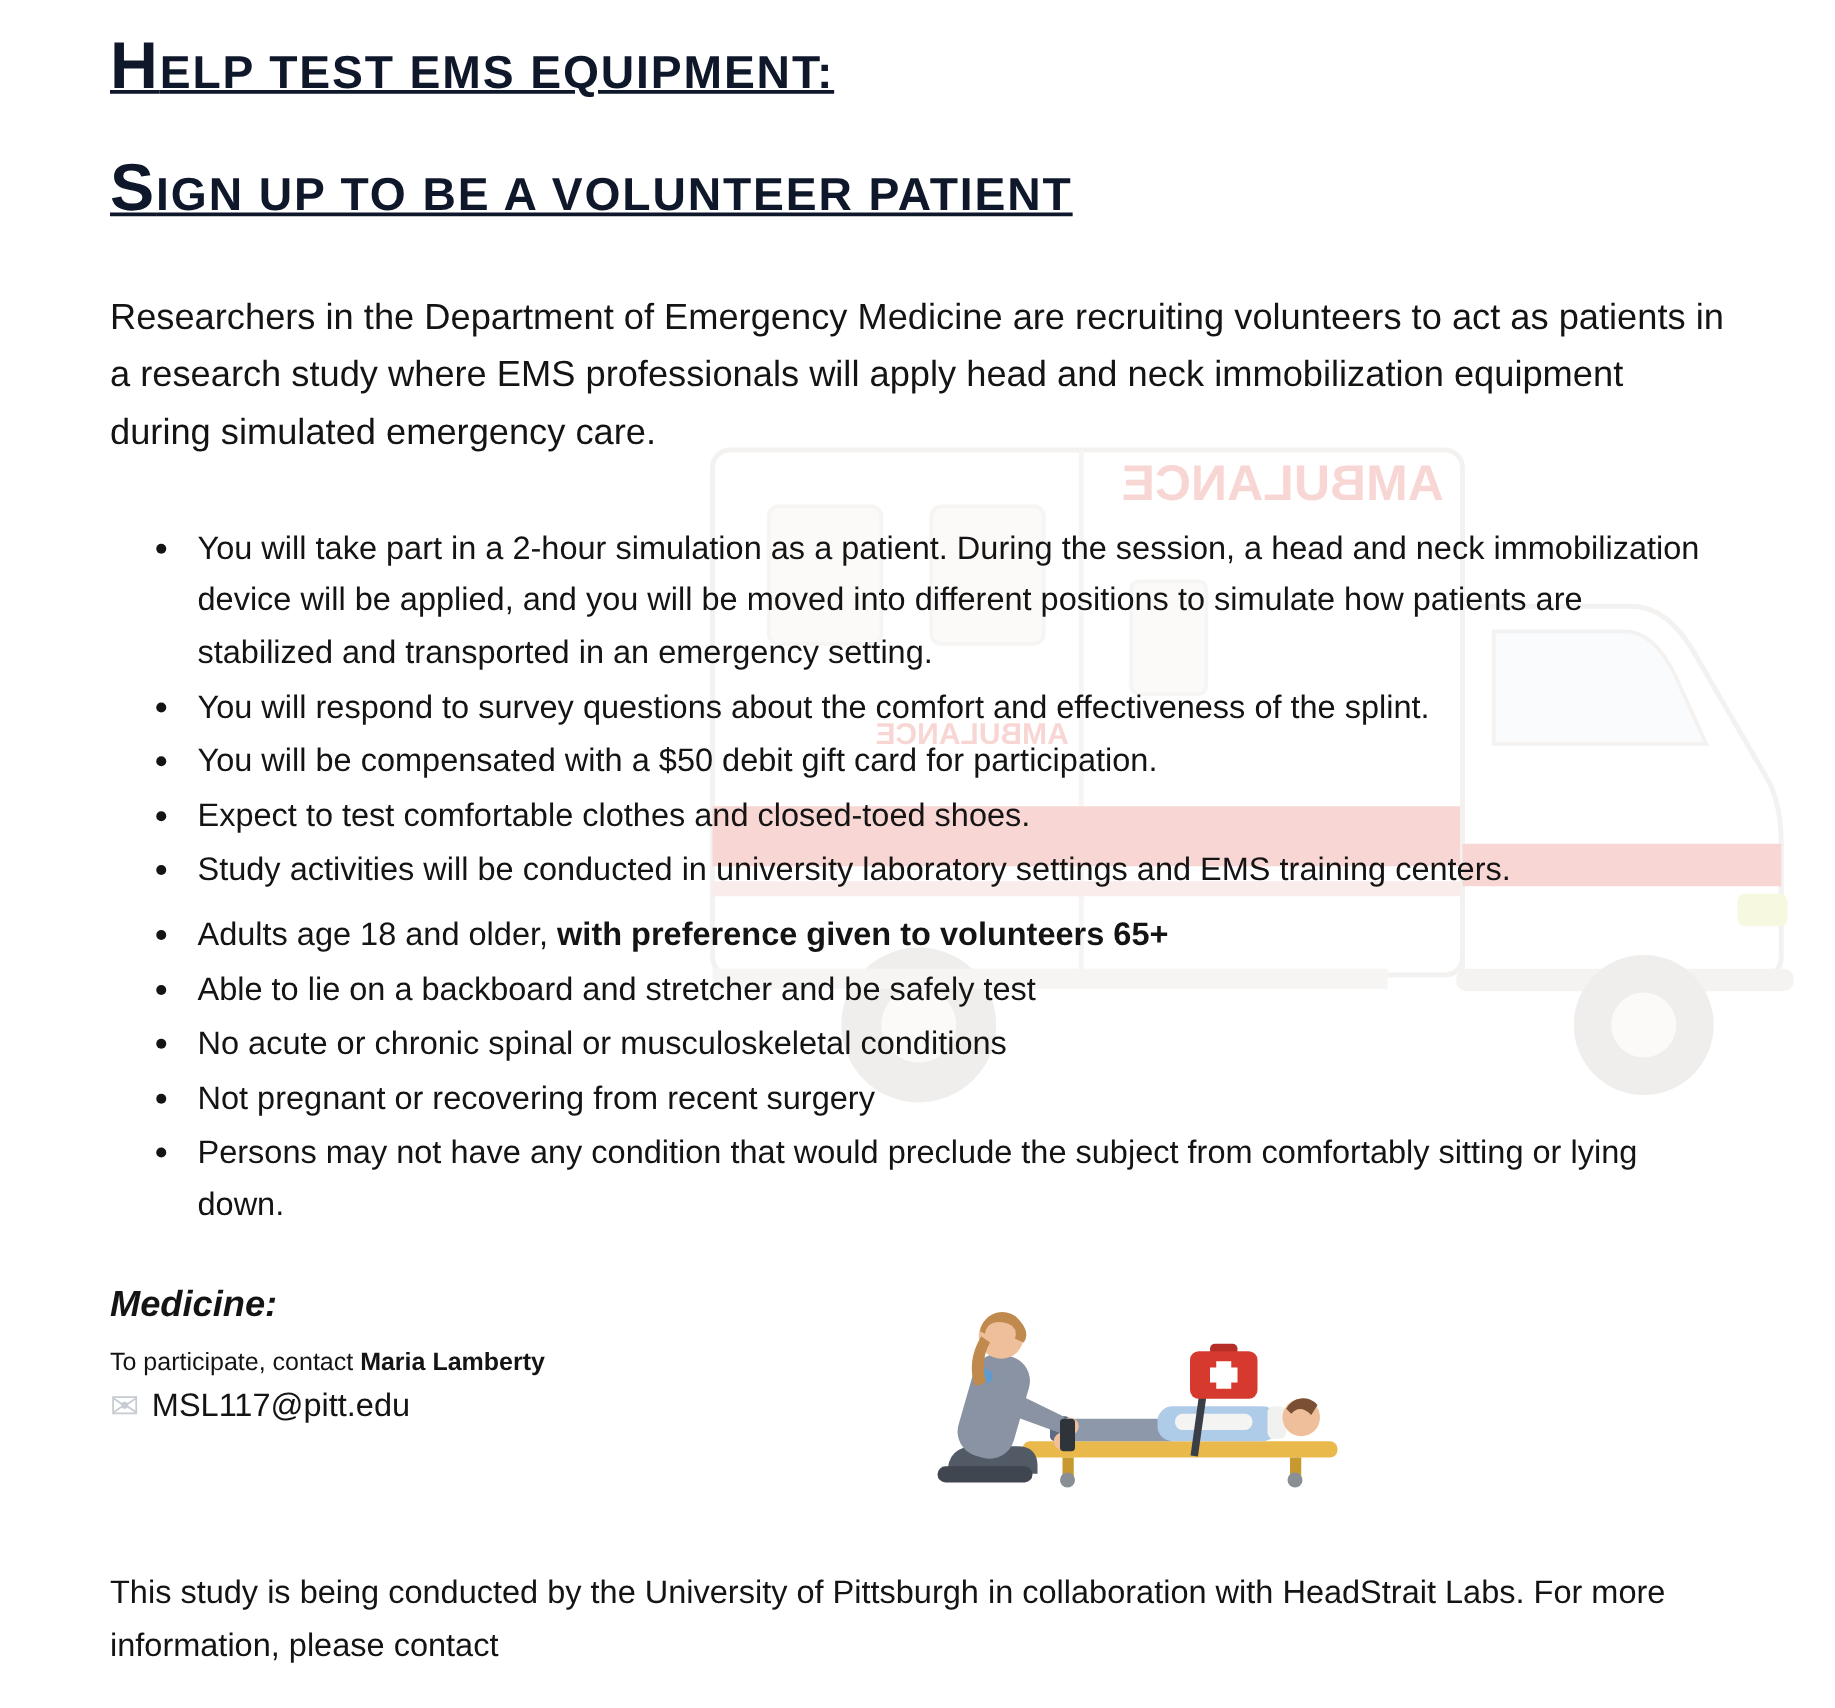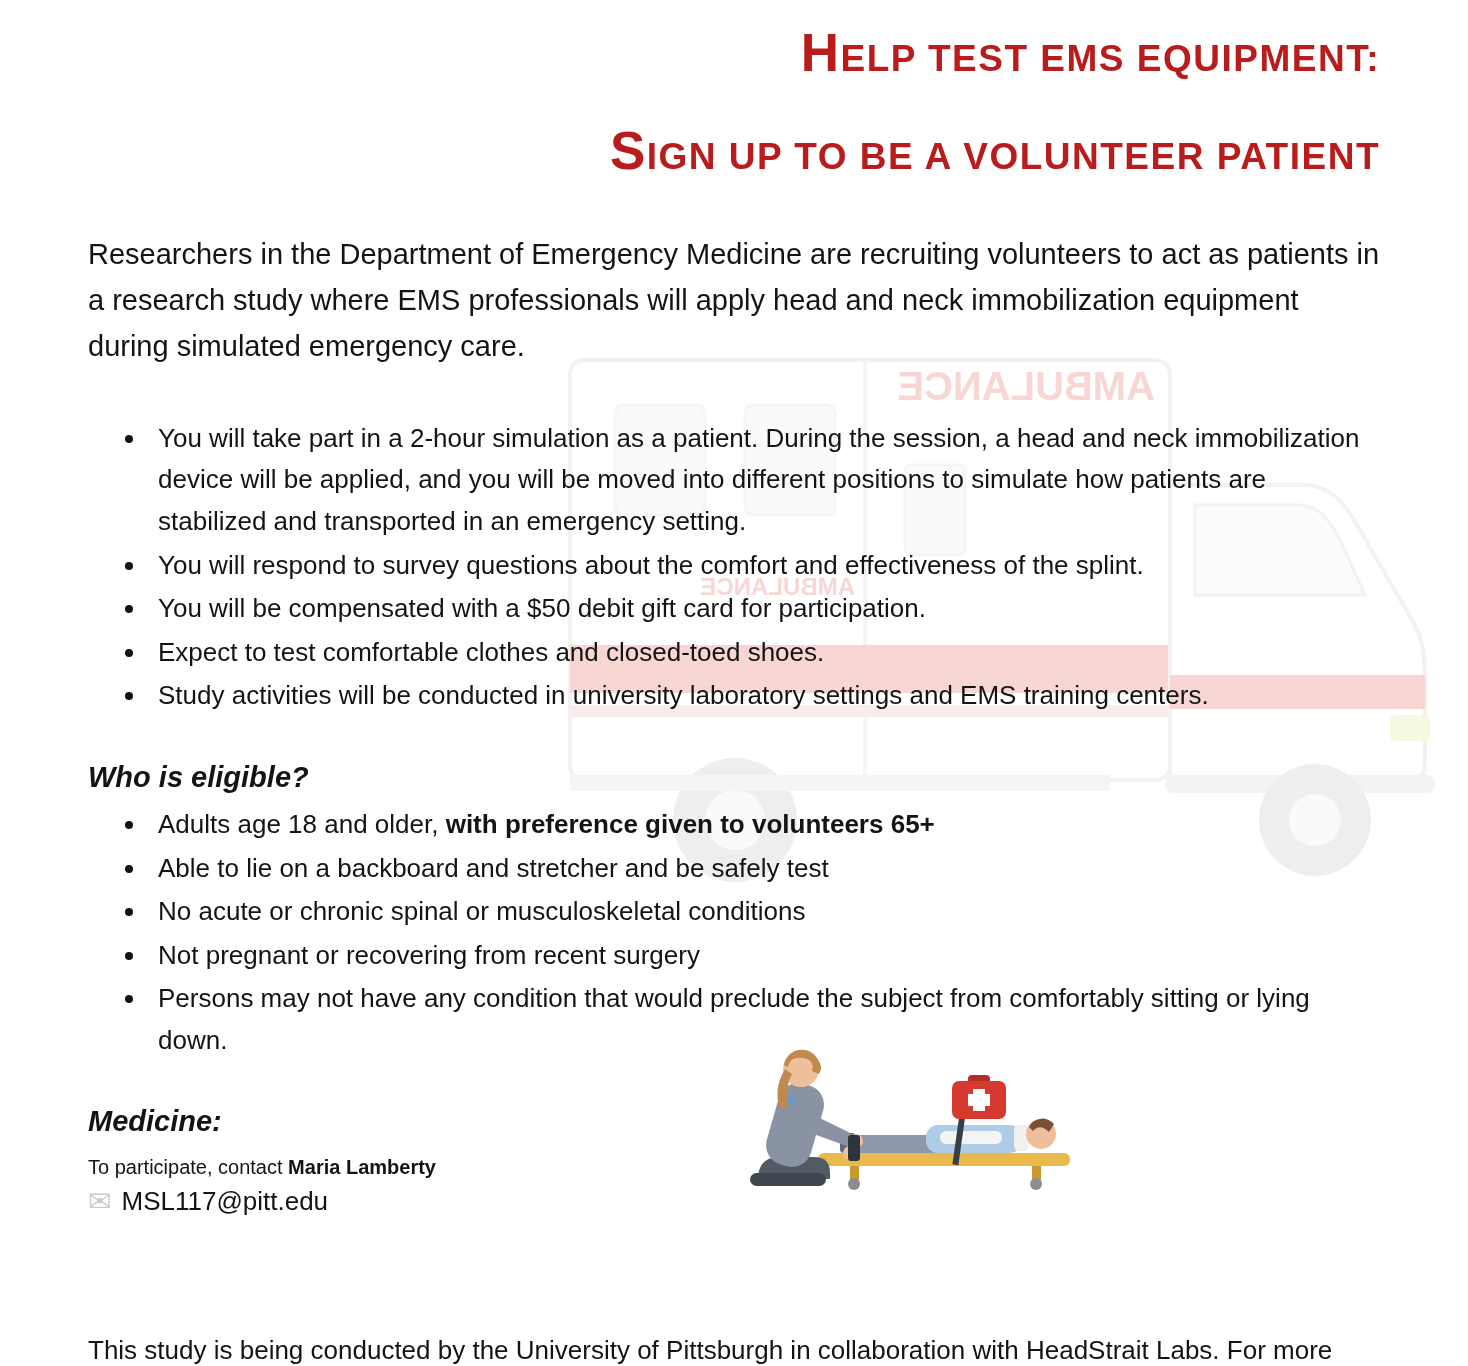--- a/index.html
+++ b/index.html
@@ -27,27 +27,28 @@
   .page {
     position: relative;
     z-index: 1;
     padding: 24px 88px 0 88px;
   }
 
   
   .title { margin: 0; }
   .title-line {
     display: block;
-    text-align: right;
+    text-align: left;
     font-weight: 700;
     text-transform: uppercase;
     font-size: 37px;
     letter-spacing: 1.5px;
     line-height: 1.1;
-    color: #b91c1c;
+    color: #0f172a;
+    text-decoration: underline;
   }
   .title-line::first-letter { font-size: 53px; }
   .title-line + .title-line { margin-top: 40px; }
 
   .intro {
     font-size: 29px;
     line-height: 1.6;
     margin: 50px 0 0 0;
   }
 
@@ -145,21 +146,20 @@
   <p class="intro">Researchers in the Department of Emergency Medicine are recruiting volunteers to act as patients in a research study where EMS professionals will apply head and neck immobilization equipment during simulated emergency care.</p>
 
   <ul class="bullets">
     <li>You will take part in a 2-hour simulation as a patient. During the session, a head and neck immobilization device will be applied, and you will be moved into different positions to simulate how patients are stabilized and transported in an emergency setting.</li>
     <li>You will respond to survey questions about the comfort and effectiveness of the splint.</li>
     <li>You will be compensated with a $50 debit gift card for participation.</li>
     <li>Expect to test comfortable clothes and closed-toed shoes.</li>
     <li>Study activities will be conducted in university laboratory settings and EMS training centers.</li>
   </ul>
 
-  <h2 class="section-heading">Who is eligible?</h2>
 
   <ul class="bullets tight">
     <li>
       <span>Adults age 18 and older, </span><strong>with preference given to volunteers 65+</strong>
     </li>
     <li>Able to lie on a backboard and stretcher and be safely test</li>
     <li>No acute or chronic spinal or musculoskeletal conditions</li>
     <li>Not pregnant or recovering from recent surgery</li>
     <li>Persons may not have any condition that would preclude the subject from comfortably sitting or lying down.</li>
   </ul>

